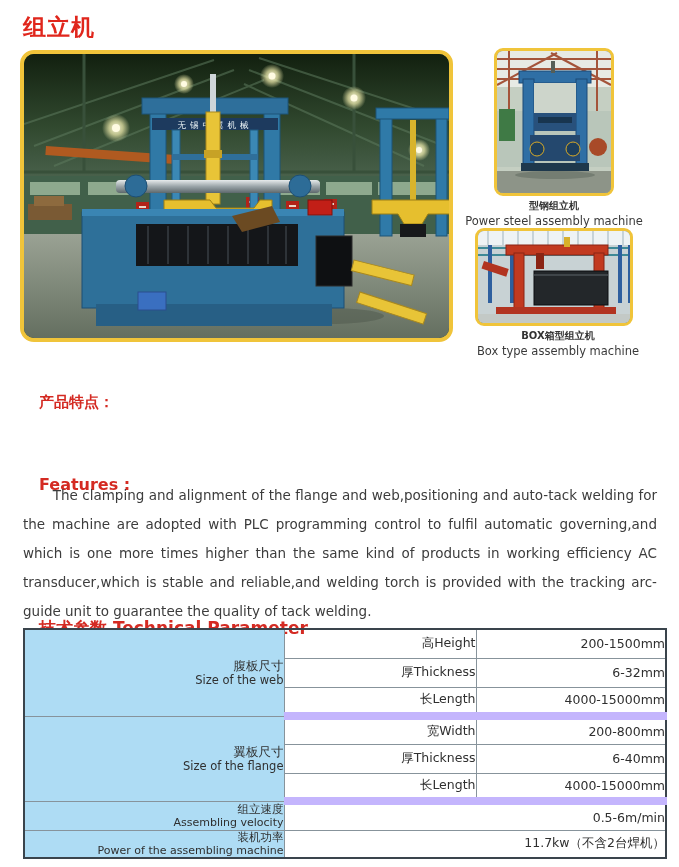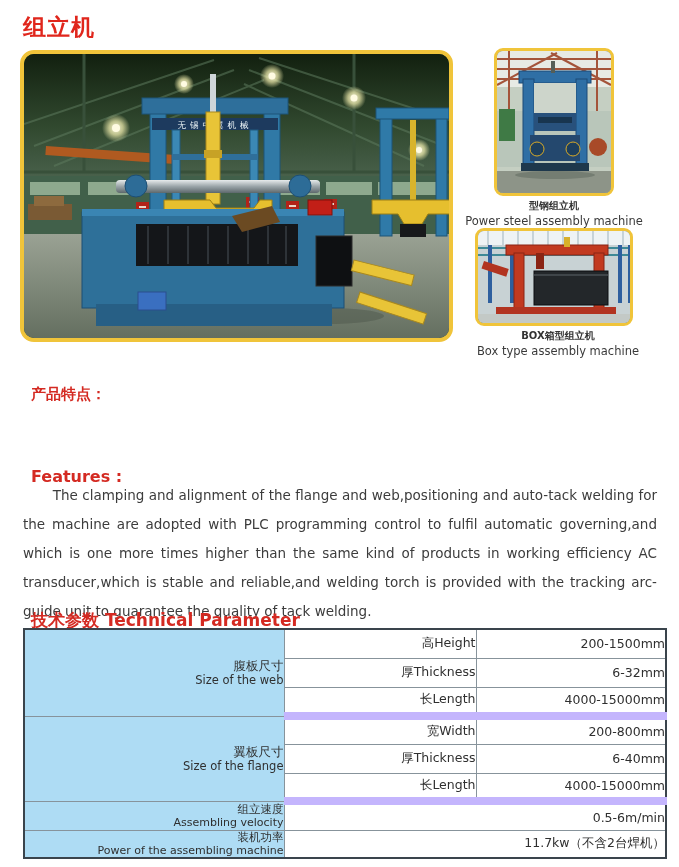--- a/index.html
+++ b/index.html
@@ -13,21 +13,21 @@
   .photo.p1{left:494px;top:48px;width:120px;height:148px;border-width:3px;border-radius:9px;}
   .photo.p2{left:475px;top:228px;width:158px;height:98px;border-width:3px;border-radius:9px;}
   .photo svg{display:block;}
 
   .cap{position:absolute;text-align:center;white-space:nowrap;}
   .cap1{left:454px;top:199px;width:200px;}
   .cap2{left:458px;top:329px;width:200px;}
   .cap-zh{font-size:10px;font-weight:bold;color:#333;}
   .cap-en{font-size:11.5px;color:#3a3a3a;margin-top:1px;}
 
-  .red-h{position:absolute;margin:8px;font-weight:bold;color:#d42a22;}
+  .red-h{position:absolute;margin:16px;font-weight:bold;color:#d42a22;}
   #h-product{left:23px;top:377px;font-size:15px;}
   #h-features{left:23px;top:459px;font-size:16px;}
   #h-tech{left:23px;top:601px;font-size:17px;}
 
   .body-p{position:absolute;left:23px;width:634px;margin:0;color:#3c3c3c;text-align:justify;}
   #p-zh{top:397px;font-size:14px;line-height:29px;text-indent:2.5em;}
   #p-en{top:481px;font-size:13.5px;line-height:29px;text-indent:2.2em;}
 
   .tablewrap{position:absolute;left:23px;top:628px;}
   table.spec{border-collapse:collapse;table-layout:fixed;width:642px;border:2px solid #3a444c;}

